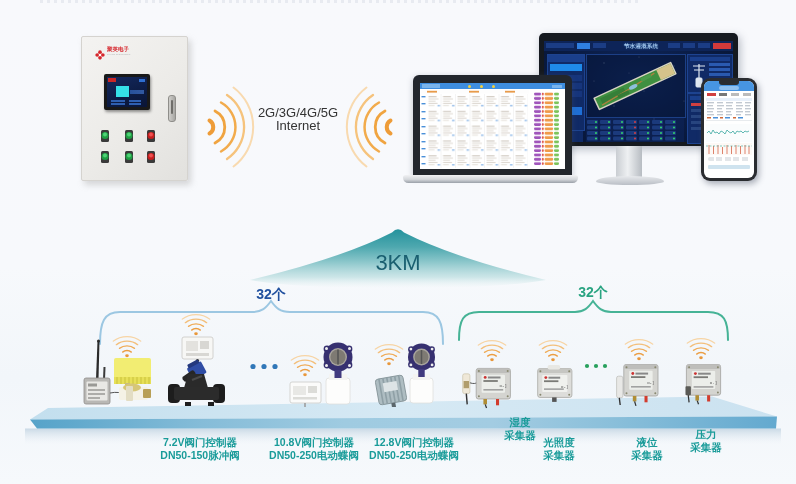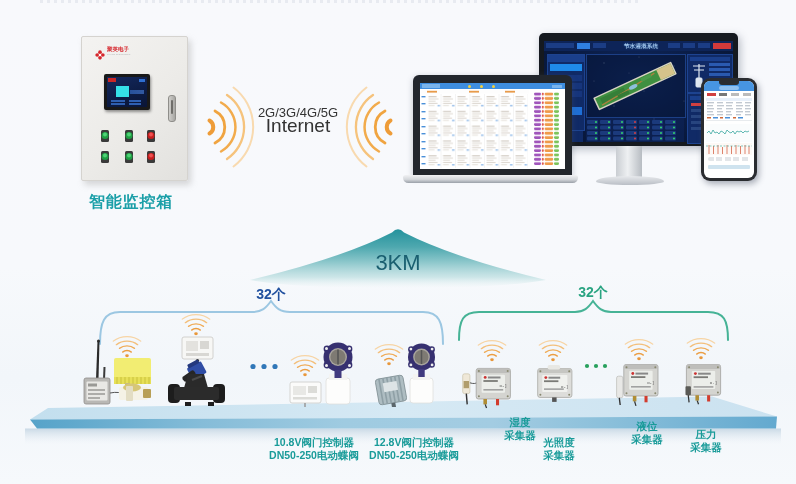--- a/index.html
+++ b/index.html
@@ -79,21 +79,20 @@
           <circle cx="0" cy="-1.5" r="2" fill="#4fd276"></circle>
         </g>
       <g transform="translate(70,121)">
           <rect x="-4" y="-6" width="8" height="12" rx="1.5" fill="#3a3a3a"></rect>
           <circle cx="0" cy="-0.5" r="3.5" fill="#c51f1f"></circle>
           <circle cx="0" cy="-1.5" r="2" fill="#ef5050"></circle>
         </g>
     </g>
   </svg>
 
-  <div class="teal-label" style="left:89px;top:192px;">智能监控箱</div>
 
   <svg class="abs" style="left:200px;top:85px;" width="200" height="90" viewBox="0 0 200 90">
     <g fill="none" stroke-linecap="round">
 
       <g stroke="#ee9c38">
         <path d="M 9.5 35.5 A 7.5 7.5 0 0 1 9.5 48.5" stroke-width="4"></path>
         <path d="M 15 26 A 18 18 0 0 1 15 58" stroke-width="2.8" stroke="#f0a440"></path>
         <path d="M 21 17.5 A 28 28 0 0 1 21 66.5" stroke-width="2.5" stroke="#f2ab4c"></path>
         <path d="M 27 10 A 38.5 38.5 0 0 1 27 74" stroke-width="2.3" stroke="#f5bc6e" opacity=".9"></path>
         <path d="M 33.5 2.5 A 49.5 49.5 0 0 1 33.5 81.5" stroke-width="2" stroke="#f8cf96" opacity=".75"></path>
@@ -103,21 +102,21 @@
         <path d="M 190.5 35.5 A 7.5 7.5 0 0 0 190.5 48.5" stroke-width="4"></path>
         <path d="M 185 26 A 18 18 0 0 0 185 58" stroke-width="2.8" stroke="#f0a440"></path>
         <path d="M 179 17.5 A 28 28 0 0 0 179 66.5" stroke-width="2.5" stroke="#f2ab4c"></path>
         <path d="M 173 10 A 38.5 38.5 0 0 0 173 74" stroke-width="2.3" stroke="#f5bc6e" opacity=".9"></path>
         <path d="M 166.5 2.5 A 49.5 49.5 0 0 0 166.5 81.5" stroke-width="2" stroke="#f8cf96" opacity=".75"></path>
       </g>
     </g>
   </svg>
   <div class="abs" style="left:298px;top:107px;width:0;text-align:center;">
     <div style="width:160px;margin-left:-80px;color:#333;font-size:13px;line-height:12px;">2G/3G/4G/5G</div>
-    <div style="width:160px;margin-left:-80px;color:#333;font-size:19px;line-height:14px;">Internet</div>
+    <div style="width:160px;margin-left:-80px;color:#333;font-size:13px;line-height:14px;">Internet</div>
   </div>
 
   <div class="abs" id="monitor" style="left:539px;top:33px;width:199px;height:113px;background:#15191f;border-radius:5px;box-shadow:2px 3px 8px rgba(80,90,110,.4);">
     <div class="abs" style="left:5px;top:8px;right:5px;bottom:4px;background:radial-gradient(ellipse at 50% 40%,#102a63 0%,#0a1c45 55%,#071433 100%);">
 
       <div class="abs" style="left:0;top:0;right:0;height:10px;background:#0d2458;">
         <div class="abs" style="left:2px;top:2px;width:28px;height:5px;background:#1b3d85;"></div>
         <div class="abs" style="left:33px;top:2px;width:13px;height:6px;background:#2f7fe0;"></div>
         <div class="abs" style="left:49px;top:2px;width:13px;height:5px;background:#1b3d85;"></div>
         <div class="abs" style="left:75px;top:1px;width:44px;height:8px;color:#cfe9ff;font-size:6px;line-height:8px;text-align:center;white-space:nowrap;overflow:hidden;text-shadow:0 0 2px #4aa0ff;"><span style="display:inline-block;transform:scale(0.95);transform-origin:center;">节水灌溉系统</span></div>
@@ -652,20 +651,21 @@
     <g>
       <rect x="5" y="28" width="6" height="10" rx="1" fill="#5a5a56"></rect>
       <path d="M 8 38 l 1 8" stroke="#333" stroke-width="1.4"></path>
     </g>
     <rect x="16" y="38" width="4" height="6" fill="#b08d35"></rect>
     <rect x="29" y="38" width="3.4" height="7" fill="#d23c2e"></rect>
     <path d="M 18 44 l 1.5 4" stroke="#333" stroke-width="1.4"></path>
       </g>
   </svg>
 
+  <div class="dev-label" style="left:200px;top:436px;">7.2V阀门控制器<br>DN50-150脉冲阀</div>
   <div class="dev-label" style="left:314px;top:436px;">10.8V阀门控制器<br>DN50-250电动蝶阀</div>
   <div class="dev-label" style="left:414px;top:436px;">12.8V阀门控制器<br>DN50-250电动蝶阀</div>
   <div class="dev-label" style="left:492px;top:416px;margin-left:28px;">湿度<br>采集器</div>
   <div class="dev-label" style="left:559px;top:436px;">光照度<br>采集器</div>
-  <div class="dev-label" style="left:647px;top:420px;">液位<br>采集器</div>
+  <div class="dev-label" style="left:647px;top:436px;">液位<br>采集器</div>
   <div class="dev-label" style="left:706px;top:428px;">压力<br>采集器</div>
 
 </div>
 
 </body></html>

